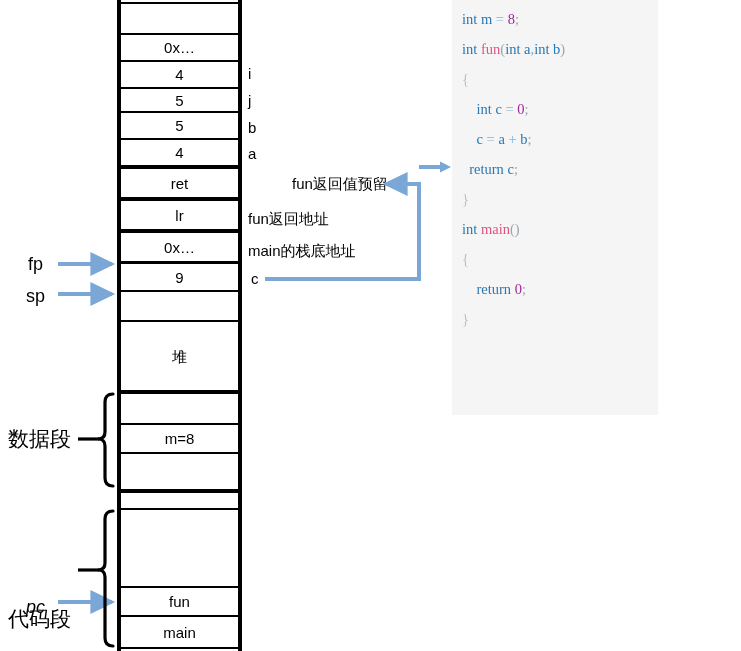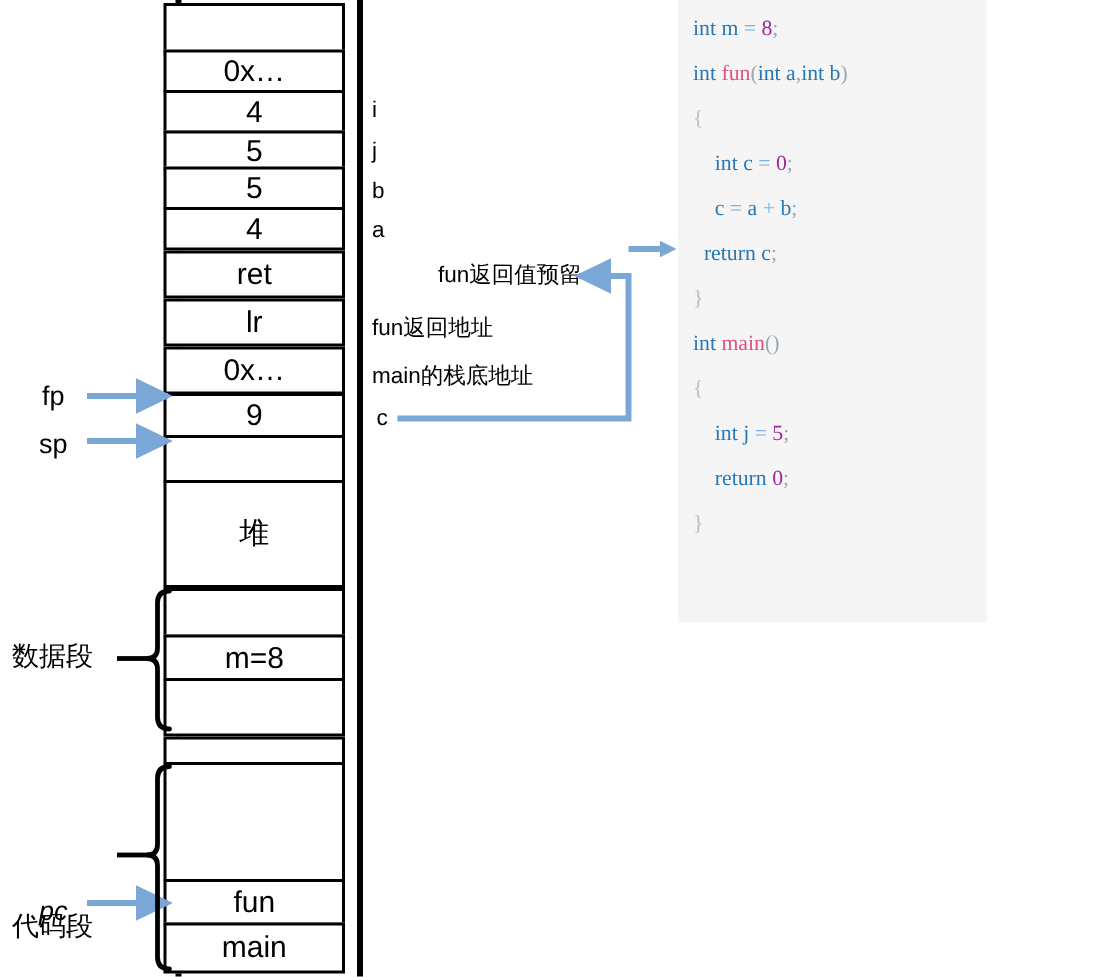--- a/index.html
+++ b/index.html
@@ -18,27 +18,27 @@
   
   #memory-diagram {
     position: absolute;
     left: 0; top: 0;
     width: 450px;
     height: 651px;
   }
 
   .mem-cell {
     position: absolute;
-    left: 109px;
+    left: 119px;
     width: 121px;
     box-sizing: border-box;
     border: 2px solid #000000;
     background: #ffffff;
     color: #000000;
-    font-size: 20px;
+    font-size: 15px;
     text-align: center;
     display: flex;
     align-items: center;
     justify-content: center;
     line-height: 1;
   }
 
   
   .mem-rail {
     position: absolute;
@@ -58,21 +58,21 @@
   .ptr-label {
     position: absolute;
     font-size: 18px;
     color: #000000;
     line-height: 1;
   }
 
   
   .seg-label {
     position: absolute;
-    font-size: 18px;
+    font-size: 21px;
     color: #000000;
     white-space: nowrap;
     line-height: 1;
   }
 
   
   #code-panel {
     position: absolute;
     left: 452px;
     top: 0;
@@ -194,16 +194,15 @@
     <div class="code-line"><span class="brace">{</span></div>
     <div class="code-line"><span class="id">    </span><span class="kw">int</span><span class="id"> c </span><span class="op">=</span><span class="id"> </span><span class="num">0</span><span class="punc">;</span></div>
     <div class="code-line"><span class="id">    c </span><span class="op">=</span><span class="id"> a </span><span class="op">+</span><span class="id"> b</span><span class="punc">;</span></div>
     <div class="code-line"><span class="code-arrow"><svg width="34" height="14" viewBox="0 0 34 14">
           <line x1="1" y1="7" x2="24" y2="7" stroke="#7ba7d7" stroke-width="4"></line>
           <path d="M22,1.5 L33,7 L22,12.5 z" fill="#7ba7d7"></path>
         </svg></span><span class="id">  </span><span class="kw">return</span><span class="id"> c</span><span class="punc">;</span></div>
     <div class="code-line"><span class="brace">}</span></div>
     <div class="code-line"><span class="kw">int </span><span class="fn">main</span><span class="punc">()</span></div>
     <div class="code-line"><span class="brace">{</span></div>
-    <div class="code-line"><span class="id">    </span><span class="kw">int</span><span class="id"> j </span><span class="op">=</span><span class="id"> </span><span class="num">5</span><span class="punc">;</span></div>
     <div class="code-line"><span class="id">    </span><span class="kw">return</span><span class="id"> </span><span class="num">0</span><span class="punc">;</span></div>
     <div class="code-line"><span class="brace">}</span></div>
   </div>
 
 </body></html>

